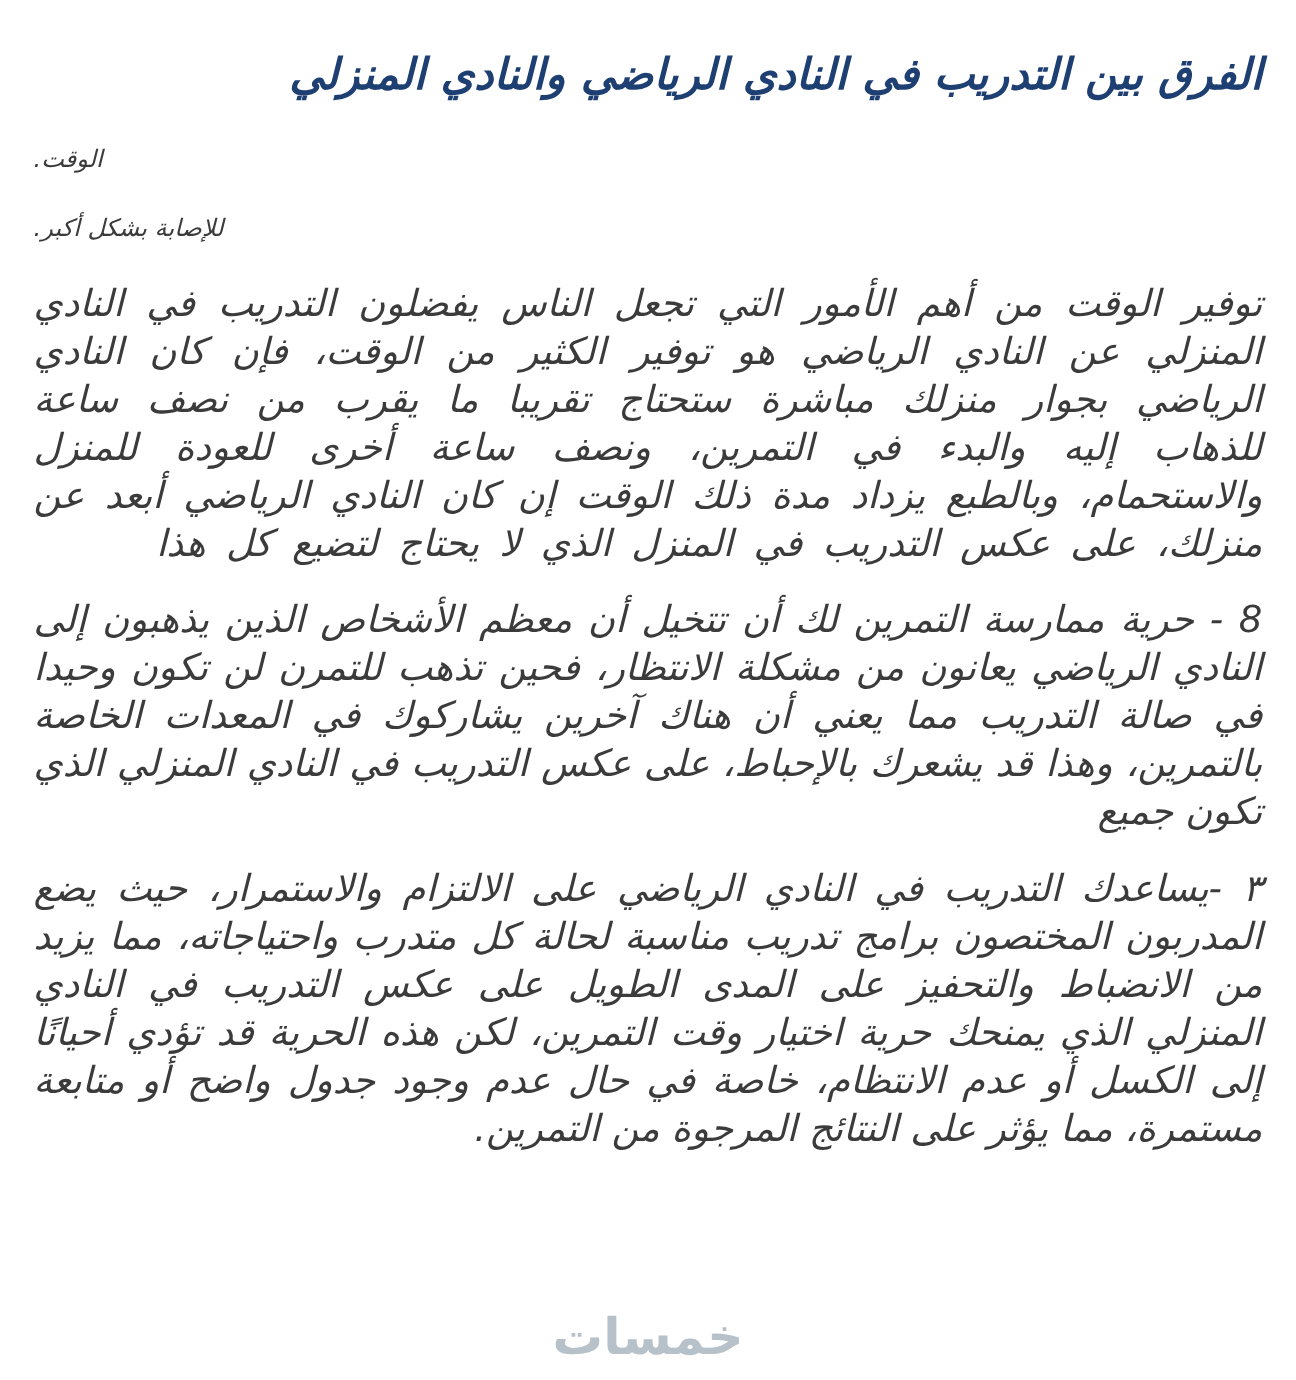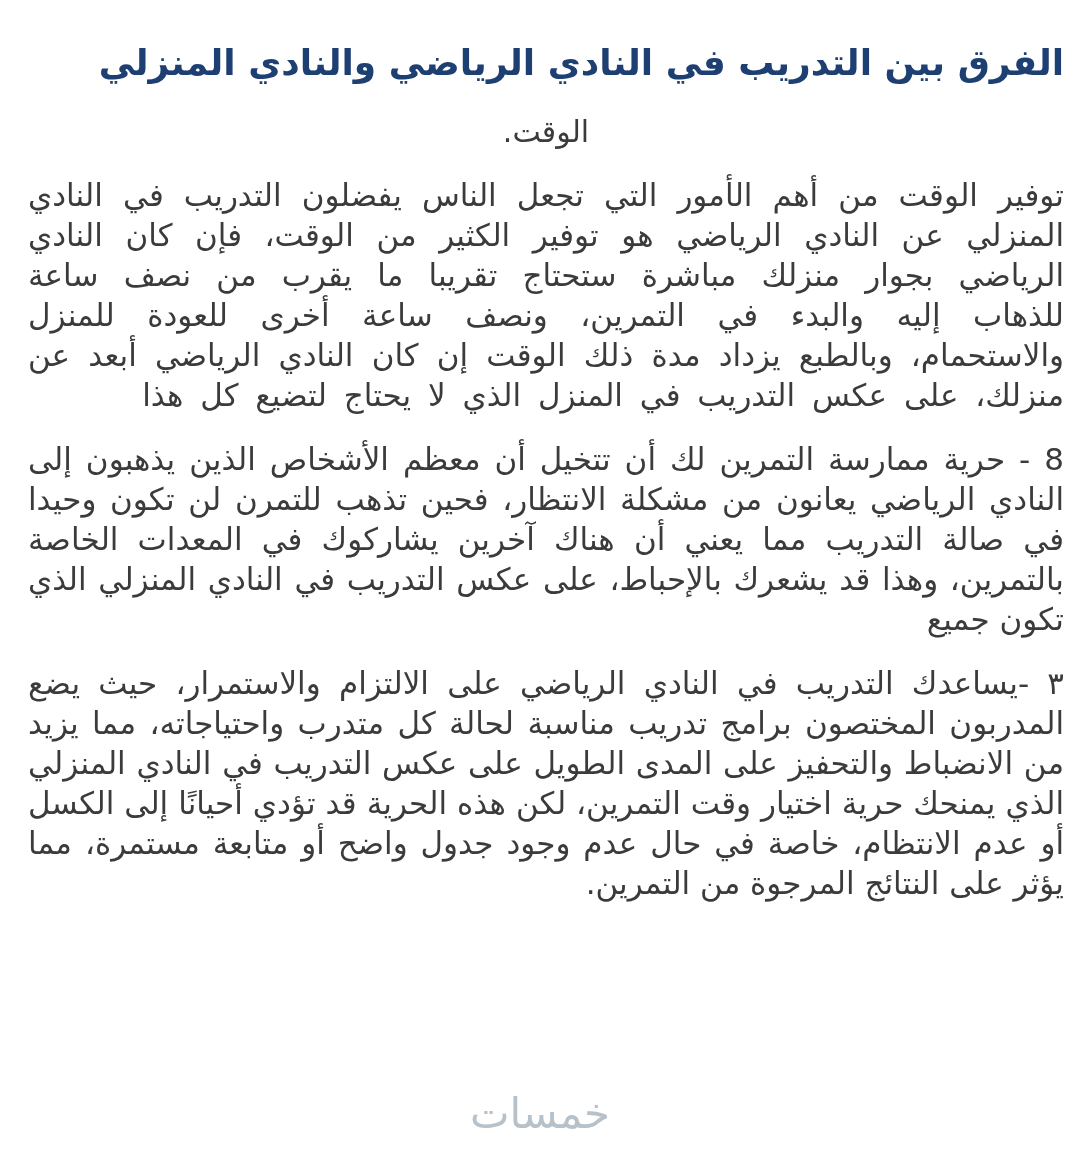--- a/index.html
+++ b/index.html
@@ -11,68 +11,70 @@
     height: 1150px;
     background: #ffffff;
     font-family: "DejaVu Sans", sans-serif;
     position: relative;
     overflow: hidden;
     color: var(--body, #3b3b3b);
   }
   .page {
     direction: rtl;
     box-sizing: border-box;
-    padding: 40px 16px 0 28px;
+    padding: 40px 28px 0 28px;
+    font-style: italic;
   }
   .doc-title {
     color: var(--title, #1e3f72);
     font-size: 36px;
     font-weight: bold;
     line-height: 1.3;
     margin: 0 0 30px 0;
     text-align: right;
   }
   .intro-line {
-    font-size: 30px;
+    font-size: 20px;
     line-height: 30px;
     margin: 0 0 28px 0;
-    text-align: center;
+    text-align: left;
   }
   .para {
     font-size: 31px;
     line-height: 40px;
     margin: 0 0 24px 0;
     text-align: justify;
     text-justify: inter-word;
   }
   .para.stretched {
     word-spacing: 7px;
     letter-spacing: 0.4px;
   }
   .watermark {
     position: absolute;
     bottom: 12px;
     left: 0;
     right: 0;
     text-align: center;
     color: var(--watermark, #b7c1c9);
     font-size: 42px;
-    font-weight: normal;
+    font-weight: bold;
     direction: rtl;
   }
 </style>
 </head>
 <body>
 
 <div class="page">
   <h1 class="doc-title">الفرق بين التدريب في النادي الرياضي والنادي المنزلي</h1>
 
   <p class="intro-line">الوقت.</p>
 
 
+  <p class="intro-line">للإصابة بشكل أكبر.</p>
 
   <p class="para stretched">توفير الوقت من أهم الأمور التي تجعل الناس يفضلون التدريب في النادي المنزلي عن النادي الرياضي هو توفير الكثير من الوقت، فإن كان النادي الرياضي بجوار منزلك مباشرة ستحتاج تقريبا ما يقرب من نصف ساعة للذهاب إليه والبدء في التمرين، ونصف ساعة أخرى للعودة للمنزل والاستحمام، وبالطبع يزداد مدة ذلك الوقت إن كان النادي الرياضي أبعد عن منزلك، على عكس التدريب في المنزل الذي لا يحتاج لتضيع كل هذا</p>
 
   <p class="para">8 - حرية ممارسة التمرين لك أن تتخيل أن معظم الأشخاص الذين يذهبون إلى النادي الرياضي يعانون من مشكلة الانتظار، فحين تذهب للتمرن لن تكون وحيدا في صالة التدريب مما يعني أن هناك آخرين يشاركوك في المعدات الخاصة بالتمرين، وهذا قد يشعرك بالإحباط، على عكس التدريب في النادي المنزلي الذي تكون جميع</p>
 
   <p class="para">٣ -يساعدك التدريب في النادي الرياضي على الالتزام والاستمرار، حيث يضع المدربون المختصون برامج تدريب مناسبة لحالة كل متدرب واحتياجاته، مما يزيد من الانضباط والتحفيز على المدى الطويل على عكس التدريب في النادي المنزلي الذي يمنحك حرية اختيار وقت التمرين، لكن هذه الحرية قد تؤدي أحيانًا إلى الكسل أو عدم الانتظام، خاصة في حال عدم وجود جدول واضح أو متابعة مستمرة، مما يؤثر على النتائج المرجوة من التمرين.</p>
 </div>
 
 <div class="watermark">خمسات</div>
 

